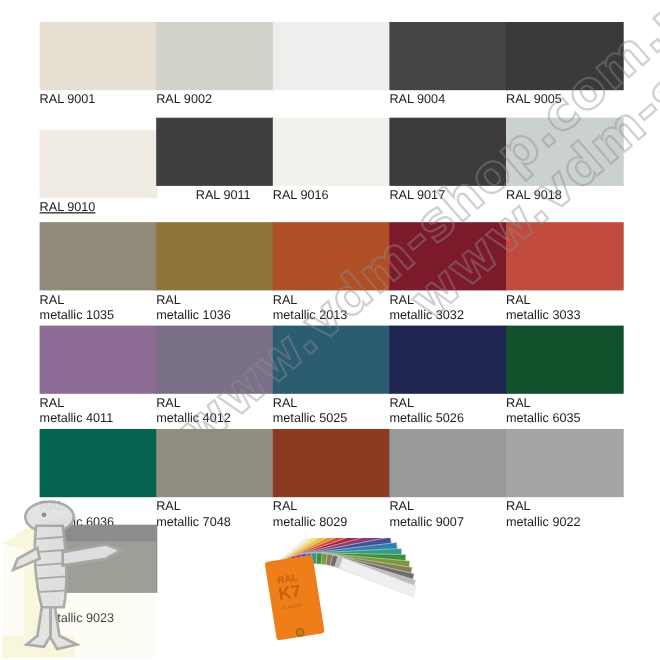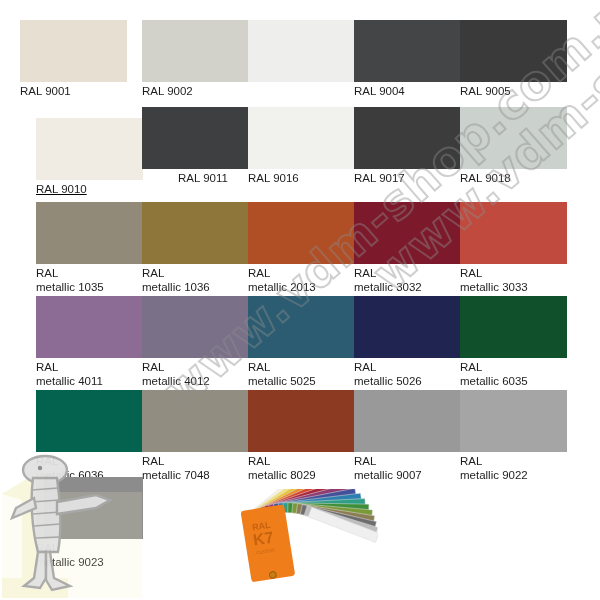--- a/index.html
+++ b/index.html
@@ -108,21 +108,21 @@
     height: 104px;
     z-index: 4;
   }
 </style>
 </head>
 <body>
 
 <div id="palette-page">
 
   <div class="swatch-grid">
-      <div class="swatch-cell" style="left: 20px; top: 20px;">
+      <div class="swatch-cell" style="left: 36px; top: 20px;">
         <div class="swatch-chip" style="background: rgb(232, 223, 211);"></div>
         <div class="swatch-label" style="color: rgb(29, 29, 29);">RAL 9001</div>
       </div>
       <div class="swatch-cell" style="left: 142px; top: 20px;">
         <div class="swatch-chip" style="background: rgb(210, 210, 203);"></div>
         <div class="swatch-label" style="color: rgb(29, 29, 29);">RAL 9002</div>
       </div>
       <div class="swatch-cell" style="left: 248px; top: 20px;">
         <div class="swatch-chip" style="background: rgb(238, 238, 236);"></div>
       </div>

